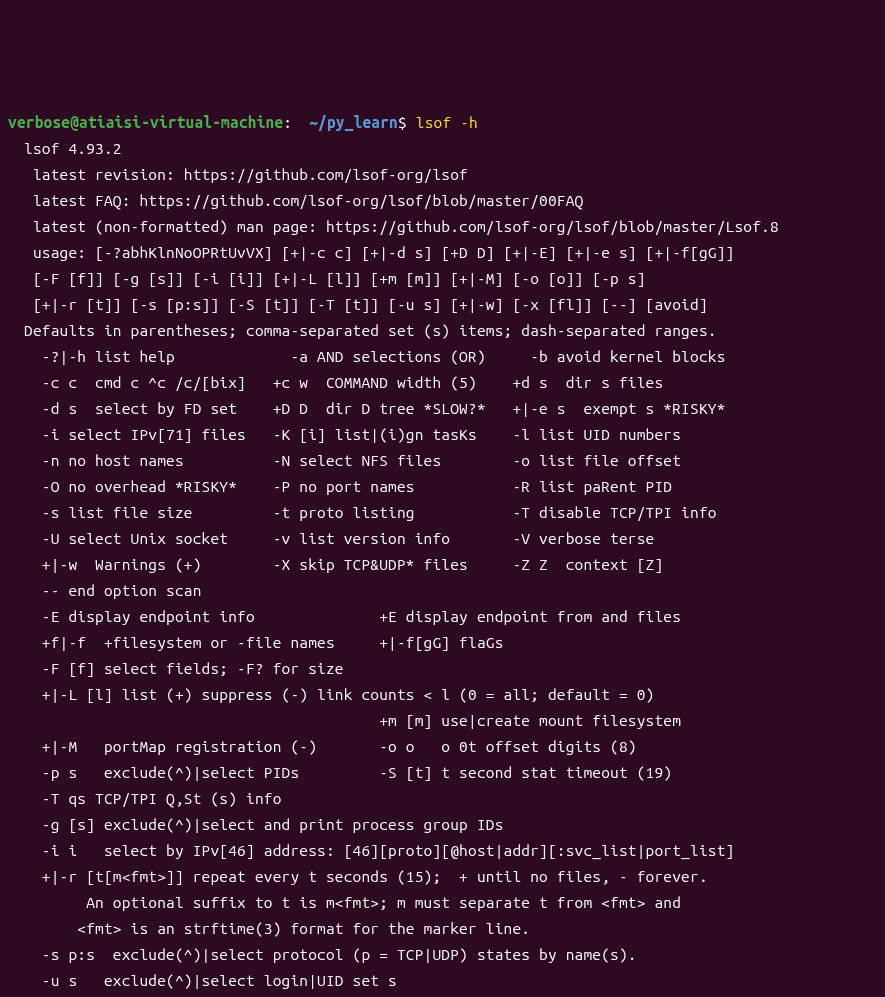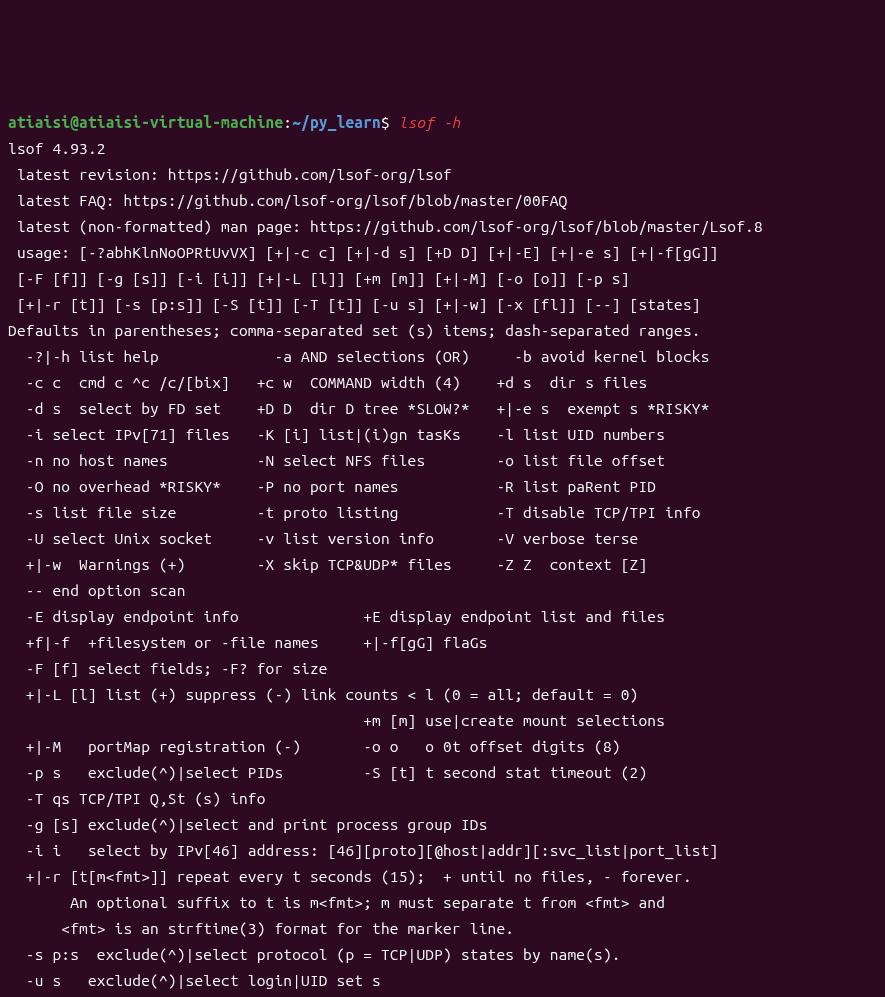--- a/index.html
+++ b/index.html
@@ -19,63 +19,64 @@
       white-space: pre;
       letter-spacing: 0.2px;
     }
     .prompt-user {
       color: #4caf50;
       font-weight: bold;
     }
     .prompt-path {
       color: #5b9bd5;
       font-weight: bold;
+      margin-left: 17px;
     }
     .prompt-dollar {
       color: #ffffff;
     }
     .output {
       color: #ffffff;
+      margin-left: 16px;
     }
     .command {
-      color: #ef4444;
-      font-style: italic;
+      color: #fde047;
     }
   </style>
 </head>
 <body>
 
 
 
-<div><span><span class="prompt-user">atiaisi@atiaisi-virtual-machine</span><span class="prompt-dollar">:</span><span class="prompt-path">~/py_learn</span><span class="prompt-dollar">$</span><span class="command"> lsof -h</span></span>
+<div><span><span class="prompt-user">verbose@atiaisi-virtual-machine</span><span class="prompt-dollar">:</span><span class="prompt-path">~/py_learn</span><span class="prompt-dollar">$</span><span class="command"> lsof -h</span></span>
 <span class="output">lsof 4.93.2</span>
 <span class="output"> latest revision: https://github.com/lsof-org/lsof</span>
 <span class="output"> latest FAQ: https://github.com/lsof-org/lsof/blob/master/00FAQ</span>
 <span class="output"> latest (non-formatted) man page: https://github.com/lsof-org/lsof/blob/master/Lsof.8</span>
 <span class="output"> usage: [-?abhKlnNoOPRtUvVX] [+|-c c] [+|-d s] [+D D] [+|-E] [+|-e s] [+|-f[gG]]</span>
 <span class="output"> [-F [f]] [-g [s]] [-i [i]] [+|-L [l]] [+m [m]] [+|-M] [-o [o]] [-p s]</span>
-<span class="output"> [+|-r [t]] [-s [p:s]] [-S [t]] [-T [t]] [-u s] [+|-w] [-x [fl]] [--] [states]</span>
+<span class="output"> [+|-r [t]] [-s [p:s]] [-S [t]] [-T [t]] [-u s] [+|-w] [-x [fl]] [--] [avoid]</span>
 <span class="output">Defaults in parentheses; comma-separated set (s) items; dash-separated ranges.</span>
 <span class="output">  -?|-h list help             -a AND selections (OR)     -b avoid kernel blocks</span>
-<span class="output">  -c c  cmd c ^c /c/[bix]   +c w  COMMAND width (4)    +d s  dir s files</span>
+<span class="output">  -c c  cmd c ^c /c/[bix]   +c w  COMMAND width (5)    +d s  dir s files</span>
 <span class="output">  -d s  select by FD set    +D D  dir D tree *SLOW?*   +|-e s  exempt s *RISKY*</span>
 <span class="output">  -i select IPv[71] files   -K [i] list|(i)gn tasKs    -l list UID numbers</span>
 <span class="output">  -n no host names          -N select NFS files        -o list file offset</span>
 <span class="output">  -O no overhead *RISKY*    -P no port names           -R list paRent PID</span>
 <span class="output">  -s list file size         -t proto listing           -T disable TCP/TPI info</span>
 <span class="output">  -U select Unix socket     -v list version info       -V verbose terse</span>
 <span class="output">  +|-w  Warnings (+)        -X skip TCP&amp;UDP* files     -Z Z  context [Z]</span>
 <span class="output">  -- end option scan      </span>
-<span class="output">  -E display endpoint info              +E display endpoint list and files  </span>
+<span class="output">  -E display endpoint info              +E display endpoint from and files  </span>
 <span class="output">  +f|-f  +filesystem or -file names     +|-f[gG] flaGs </span>
 <span class="output">  -F [f] select fields; -F? for size  </span>
 <span class="output">  +|-L [l] list (+) suppress (-) link counts &lt; l (0 = all; default = 0)</span>
-<span class="output">                                        +m [m] use|create mount selections</span>
+<span class="output">                                        +m [m] use|create mount filesystem</span>
 <span class="output">  +|-M   portMap registration (-)       -o o   o 0t offset digits (8)</span>
-<span class="output">  -p s   exclude(^)|select PIDs         -S [t] t second stat timeout (2)</span>
+<span class="output">  -p s   exclude(^)|select PIDs         -S [t] t second stat timeout (19)</span>
 <span class="output">  -T qs TCP/TPI Q,St (s) info</span>
 <span class="output">  -g [s] exclude(^)|select and print process group IDs</span>
 <span class="output">  -i i   select by IPv[46] address: [46][proto][@host|addr][:svc_list|port_list]</span>
 <span class="output">  +|-r [t[m&lt;fmt&gt;]] repeat every t seconds (15);  + until no files, - forever.</span>
 <span class="output">       An optional suffix to t is m&lt;fmt&gt;; m must separate t from &lt;fmt&gt; and</span>
 <span class="output">      &lt;fmt&gt; is an strftime(3) format for the marker line.</span>
 <span class="output">  -s p:s  exclude(^)|select protocol (p = TCP|UDP) states by name(s).</span>
 <span class="output">  -u s   exclude(^)|select login|UID set s</span>
 
 

